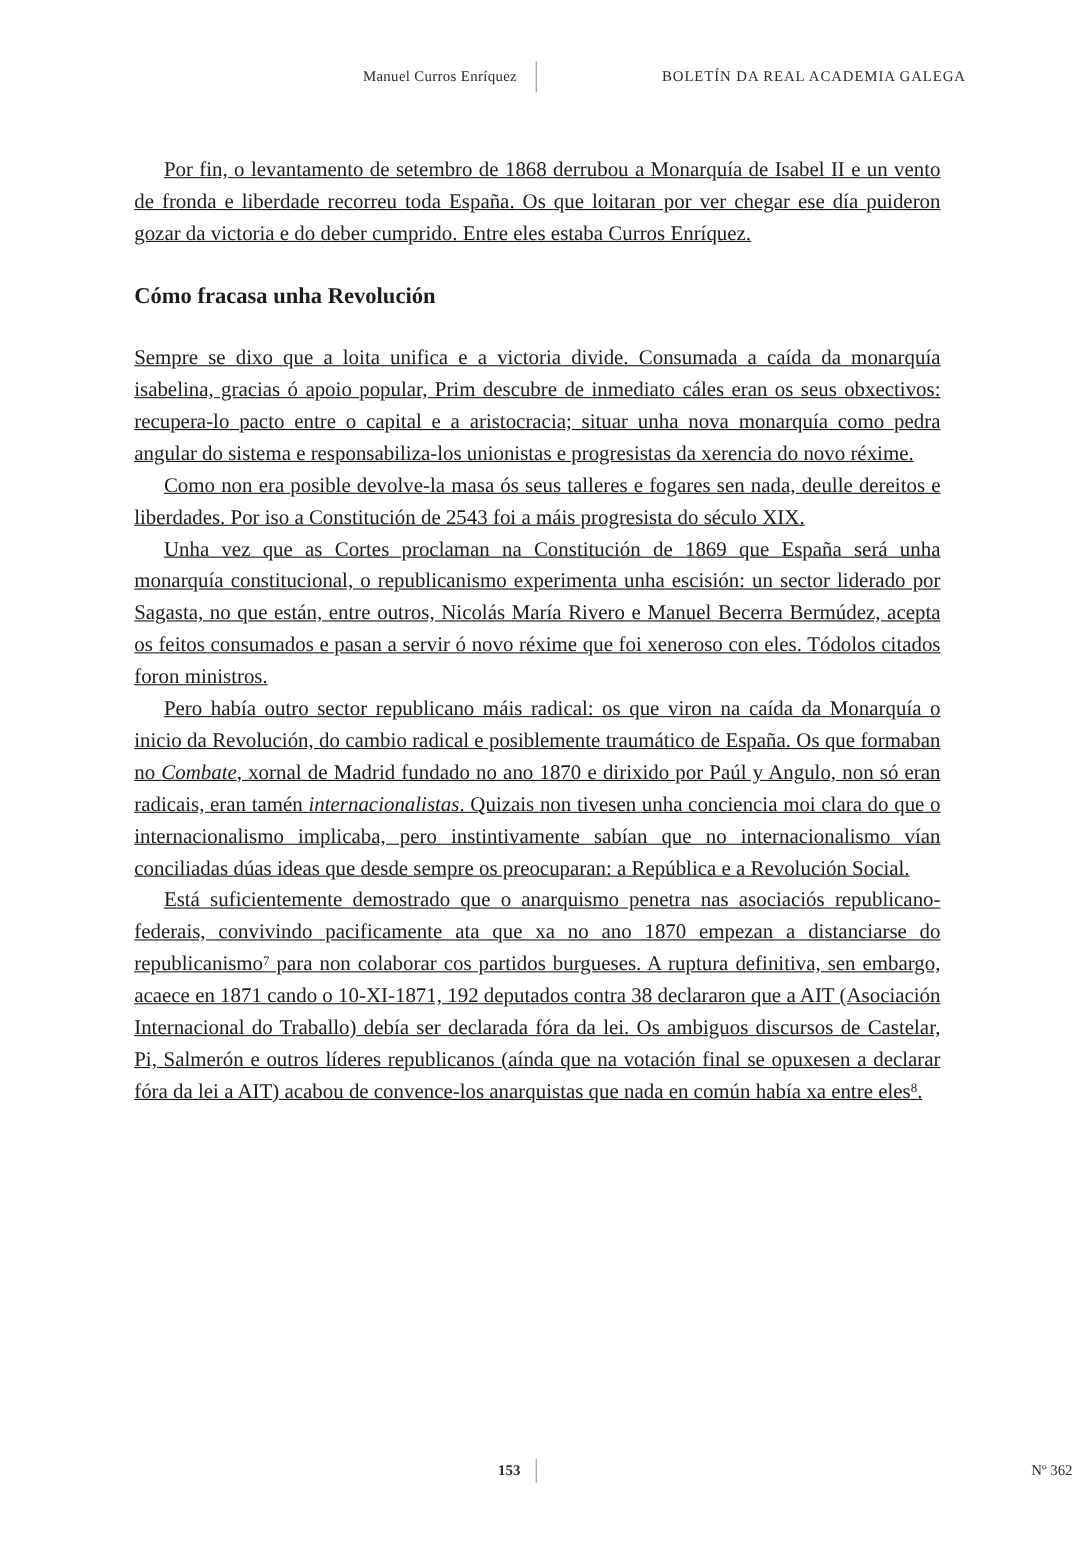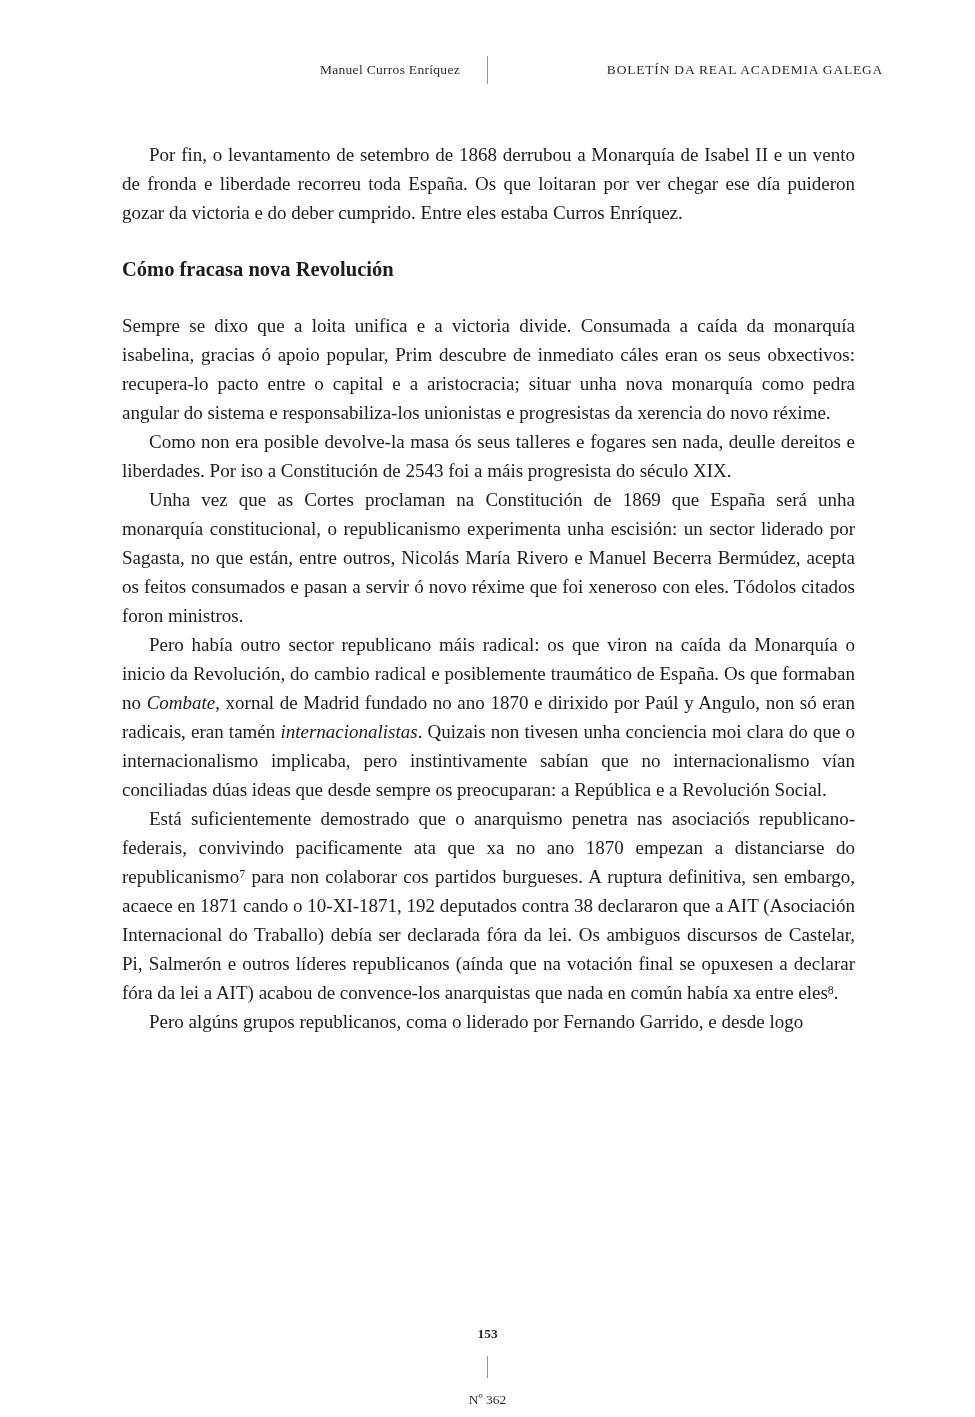--- a/index.html
+++ b/index.html
@@ -20,21 +20,21 @@
 
   
   .running-header {
     position: absolute;
     top: 56px;
     left: 0;
     right: 0;
     display: flex;
     align-items: center;
     justify-content: center;
-    gap: 27px;
+    gap: 17px;
     font-size: 13.5px;
     color: #2a2a2a;
   }
   .running-header .author {
     flex: 1;
     text-align: right;
     letter-spacing: 0.3px;
   }
   .running-header .journal {
     flex: 1;
@@ -52,20 +52,21 @@
     position: absolute;
     top: 140px;
     left: 122px;
     width: 733px;
     font-size: 19px;
     line-height: 29px;
     text-align: justify;
   }
   .page-body p {
     margin: 0;
+    text-decoration: underline;
   }
   .page-body p.indent {
     text-indent: 27px;
   }
   .page-body h2 {
     margin: 28px 0 27px 0;
     font-size: 20.5px;
     font-weight: bold;
     line-height: 29px;
     text-align: left;
@@ -86,57 +87,55 @@
     position: absolute;
     top: 1326px;
     left: 0;
     right: 0;
     display: flex;
     align-items: center;
     justify-content: center;
     gap: 14px;
     font-size: 13.5px;
     color: #2a2a2a;
-    flex-direction: column;
   }
   .page-footer .page-number {
     flex: 1;
     text-align: right;
     font-weight: bold;
   }
   .page-footer .issue {
     flex: 1;
-    text-align: center;
+    text-align: right;
     font-family: Liberation Serif, serif;
   }
   .page-footer .v-rule {
     height: 22px;
   }
 </style>
 </head>
 <body>
 
 <div class="page">
 
   <header class="running-header">
     <span class="author">Manuel Curros Enríquez</span>
     <span class="v-rule"></span>
     <span class="journal">BOLETÍN DA REAL ACADEMIA GALEGA</span>
   </header>
 
   <main class="page-body">
 
   <p class="indent"><span>Por fin, o levantamento de setembro de 1868 derrubou a Monarquía de Isabel II e un vento de fronda e liberdade recorreu toda España. Os que loitaran por ver chegar ese día puideron gozar da victoria e do deber cumprido. Entre eles estaba Curros Enríquez.</span></p>
-      <h2>Cómo fracasa nova Revolución</h2>
+      <h2>Cómo fracasa unha Revolución</h2>
       <p><span>Sempre se dixo que a loita unifica e a victoria divide. Consumada a caída da monarquía isabelina, gracias ó apoio popular, Prim descubre de inmediato cáles eran os seus obxectivos: recupera-lo pacto entre o capital e a aristocracia; situar unha nova monarquía como pedra angular do sistema e responsabiliza-los unionistas e progresistas da xerencia do novo réxime.</span></p>
       <p class="indent"><span>Como non era posible devolve-la masa ós seus talleres e fogares sen nada, deulle dereitos e liberdades. Por iso a Constitución de 2543 foi a máis progresista do século XIX.</span></p>
       <p class="indent"><span>Unha vez que as Cortes proclaman na Constitución de 1869 que España será unha monarquía constitucional, o republicanismo experimenta unha escisión: un sector liderado por Sagasta, no que están, entre outros, Nicolás María Rivero e Manuel Becerra Bermúdez, acepta os feitos consumados e pasan a servir ó novo réxime que foi xeneroso con eles. Tódolos citados foron ministros.</span></p>
       <p class="indent"><span>Pero había outro sector republicano máis radical: os que viron na caída da Monarquía o inicio da Revolución, do cambio radical e posiblemente traumático de España. Os que formaban no </span><em>Combate</em><span>, xornal de Madrid fundado no ano 1870 e dirixido por Paúl y Angulo, non só eran radicais, eran tamén </span><em>internacionalistas</em><span>. Quizais non tivesen unha conciencia moi clara do que o internacionalismo implicaba, pero instintivamente sabían que no internacionalismo vían conciliadas dúas ideas que desde sempre os preocuparan: a República e a Revolución Social.</span></p>
       <p class="indent"><span>Está suficientemente demostrado que o anarquismo penetra nas asociaciós republicano-federais, convivindo pacificamente ata que xa no ano 1870 empezan a distanciarse do republicanismo</span><sup>7</sup><span> para non colaborar cos partidos burgueses. A ruptura definitiva, sen embargo, acaece en 1871 cando o 10-XI-1871, 192 deputados contra 38 declararon que a AIT (Asociación Internacional do Traballo) debía ser declarada fóra da lei. Os ambiguos discursos de Castelar, Pi, Salmerón e outros líderes republicanos (aínda que na votación final se opuxesen a declarar fóra da lei a AIT) acabou de convence-los anarquistas que nada en común había xa entre eles</span><sup>8</sup><span>.</span></p>
-      <p class="indent"><span>Pero algúns grupos republicanos, coma o liderado por Fernando Garrido, e desde logo</span></p>
     </main>
 
   <footer class="page-footer">
     <span class="page-number">153</span>
     <span class="v-rule"></span>
     <span class="issue">Nº 362</span>
   </footer>
 
 </div>
 

